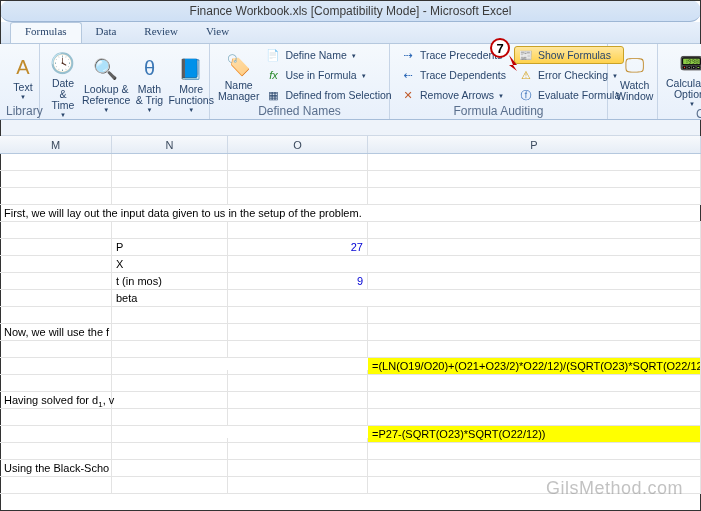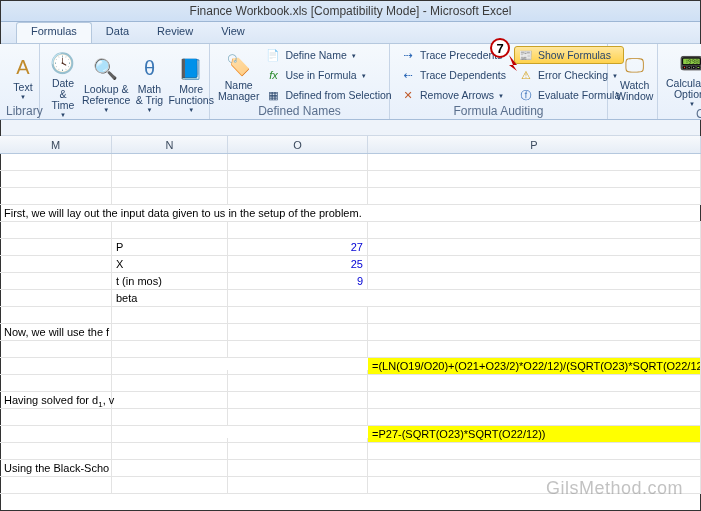--- a/index.html
+++ b/index.html
@@ -1,18 +1,18 @@
 <!DOCTYPE html>
 <html><head>
 <meta charset="utf-8">
 <style>
   * { box-sizing: border-box; margin: 0; padding: 0; }
   body { font-family: "Segoe UI", Tahoma, sans-serif; font-size: 11px; background: #fff; width: 701px; height: 511px; overflow: hidden; position: relative; }
-  .titlebar { height: 22px; background: linear-gradient(to bottom,#dce8f6,#cfe0f5); text-align: center; line-height: 22px; font-size: 12px; color: #3b3b3b; border-bottom: 1px solid #9db6d4; }
-  .tabs { height: 22px; background: linear-gradient(to bottom,#e8f0fb,#dbe7f6); border-bottom: 1px solid #b5c8de; display: flex; padding-left: 16px; }
+  .titlebar { height: 22px; background: linear-gradient(to bottom,#dce8f6,#cfe0f5); text-align: center; line-height: 22px; font-size: 12px; color: #3b3b3b; border-bottom: 1px solid #9db6d4; border-radius: 11px; }
+  .tabs { height: 22px; background: linear-gradient(to bottom,#e8f0fb,#dbe7f6); border-bottom: 1px solid #b5c8de; display: flex; padding-left: 10px; font-family: Liberation Serif, serif; }
   .tab { padding: 3px 14px 0; font-size: 11px; color: #2a466c; cursor: pointer; }
   .tab.active { background: #f5f9fd; border: 1px solid #b5c8de; border-bottom: none; border-top-left-radius: 3px; border-top-right-radius: 3px; padding-top: 2px; }
   .ribbon { height: 76px; background: linear-gradient(to bottom,#f5f9fd,#e8f0fb); border-bottom: 1px solid #a6bdd9; display: flex; position: relative; }
   .group { border-right: 1px solid #c6d4e6; padding: 2px 6px 0; display: flex; flex-direction: column; }
   .group-body { flex: 1; display: flex; align-items: center; }
   .group-label { font-size: 12px; color: #5a6f8d; text-align: center; padding-bottom: 1px; }
   .big-btn { display: flex; flex-direction: column; align-items: center; width: 50px; padding: 2px 2px 0; cursor: pointer; }
   .big-btn .icon { width: 30px; height: 30px; display: flex; align-items: center; justify-content: center; font-size: 20px; color: #c08a2a; }
   .big-btn .lbl { font-size: 10.5px; color: #2a466c; text-align: center; line-height: 11px; }
   .drop { font-size: 6px; color: #2a466c; margin-top: 1px; }
@@ -224,21 +224,20 @@
       </div>
     <div class="row">
         <div class="cell cM"></div>
         <div class="cell cN">P</div>
         <div class="cell cO blue">27</div>
         <div class="cell cP"></div>
       </div>
     <div class="row">
         <div class="cell cM"></div>
         <div class="cell cN">X</div>
-        <div class="cell cO blue">25</div>
         <div class="cell cP"></div>
       </div>
     <div class="row">
         <div class="cell cM"></div>
         <div class="cell cN">t (in mos)</div>
         <div class="cell cO blue">9</div>
         <div class="cell cP"></div>
       </div>
     <div class="row">
         <div class="cell cM"></div>

